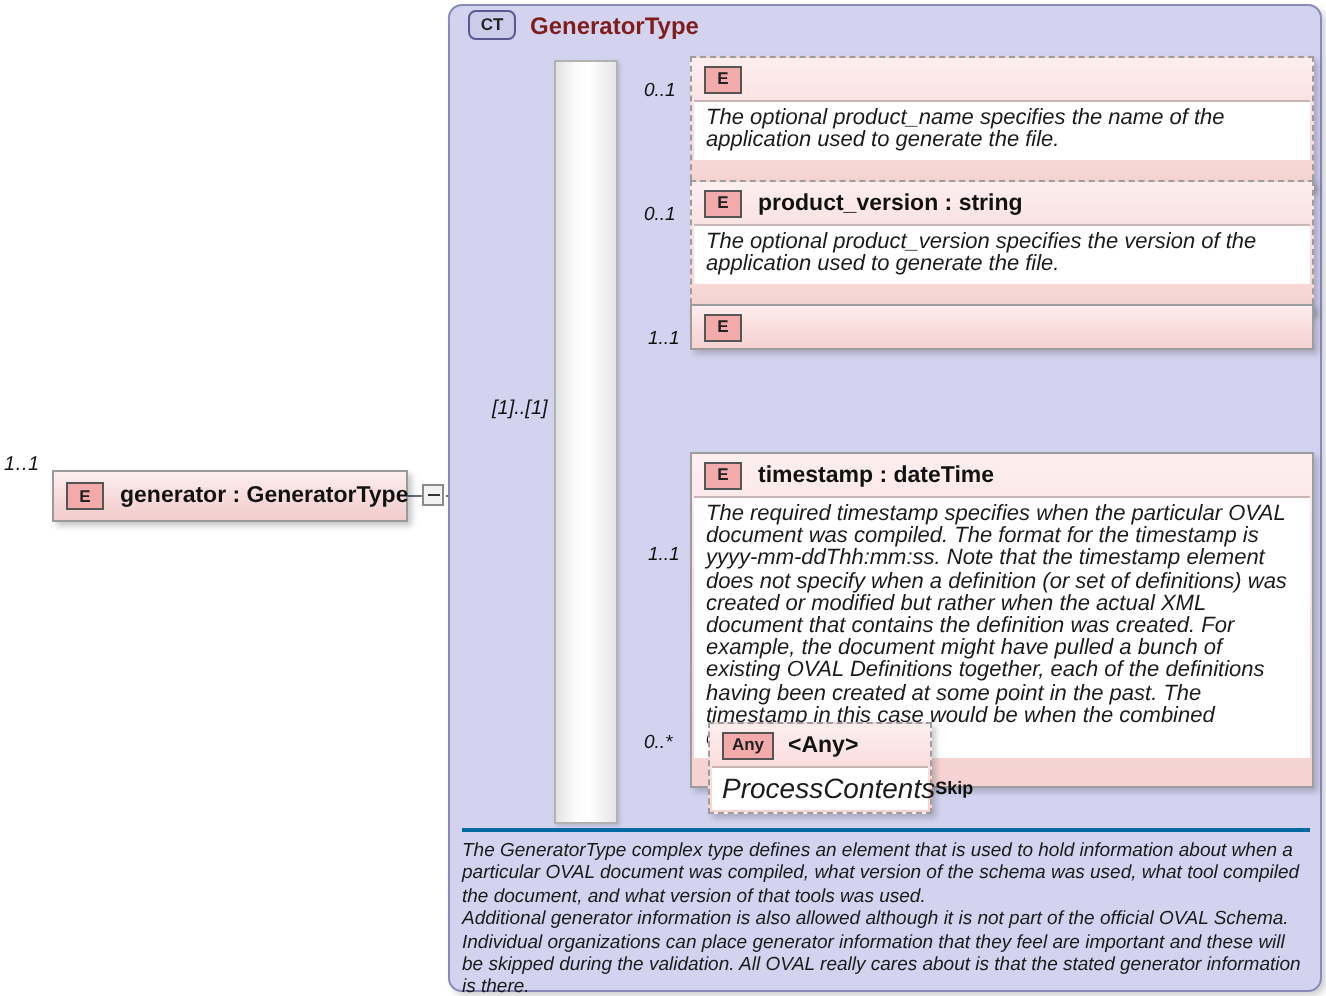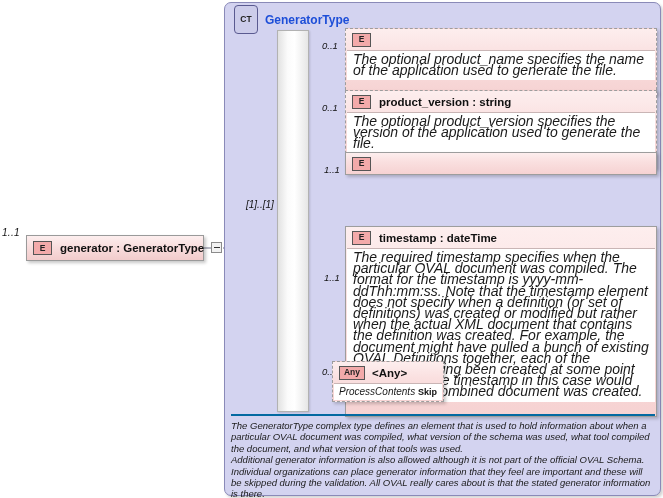--- a/index.html
+++ b/index.html
@@ -105,35 +105,35 @@
     border: 1px solid #8a8ab8;
     border-radius: 7px;
     box-sizing: border-box;
     box-shadow: 2px 2px 3px rgba(0,0,0,.18);
   }
   #ct-header {
     left: 234px; top: 5px;
     display: flex; align-items: center; gap: 7px;
   }
   .ct-badge {
-    width: 24px; height: 29px;
+    width: 24px; height: 15px;
     background: #ccccea;
     border: 1px solid #5a5a90;
     border-radius: 4px;
     box-sizing: border-box;
     font-size: 8.5px;
     font-weight: bold;
     color: #222;
     display: flex; align-items: center; justify-content: center;
     line-height: 1;
   }
   #ct-title {
     font-size: 12px;
     font-weight: bold;
-    color: #1d4ed8;
+    color: #7f1d1d;
   }
 
   
   #seq-bar {
     left: 277px; top: 30px;
     width: 32px; height: 382px;
     background: linear-gradient(to right, #e2e2e2 0%, #fbfbfb 32%, #ffffff 55%, #e6e6e6 100%);
     border: 1px solid #b2b2b2;
     box-sizing: border-box;
     box-shadow: 1px 1px 2px rgba(0,0,0,.14);
@@ -169,56 +169,56 @@
     font-weight: bold;
     color: #111;
     white-space: nowrap;
   }
   .elbox-doc {
     border-top: 1px solid #c9b5b5;
     background: #ffffff;
     margin: 0 1px 14px 1px;
     padding: 3px 6px 4px 6px;
     font-style: italic;
-    font-size: 14px;
+    font-size: 11px;
     line-height: 11.2px;
     color: #1a1a1a;
     box-sizing: border-box;
   }
 
   
   .occ {
     font-style: italic;
     font-size: 9.5px;
     color: #111;
   }
 
   
   #any-box {
-    left: 332px; top: 361px;
+    left: 354px; top: 361px;
     width: 112px;
     background: linear-gradient(to bottom, #fdeeee 0%, #fae0e0 40%, #f6d2d2 100%);
     border: 1px dashed #9d9d9d;
     box-sizing: border-box;
     box-shadow: 2px 2px 3px rgba(0,0,0,.20);
   }
   #any-box .elbox-head .any-badge { margin-right: 7px; }
   #any-row {
     border-top: 1px solid #c9b5b5;
     background: #ffffff;
     margin: 0 1px 1px 1px;
     padding: 2px 5px 3px 5px;
     display: flex;
     align-items: center;
     justify-content: space-between;
     box-sizing: border-box;
   }
   #any-row .pc-label {
     font-style: italic;
-    font-size: 10px;
+    font-size: 14px;
     color: #1a1a1a;
   }
   #any-row .pc-value {
     font-size: 9px;
     font-weight: bold;
     color: #111;
   }
 
   
   #ct-doc {

